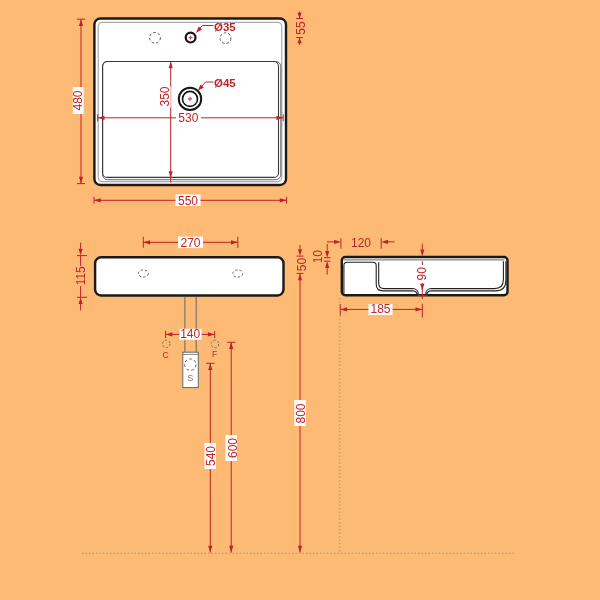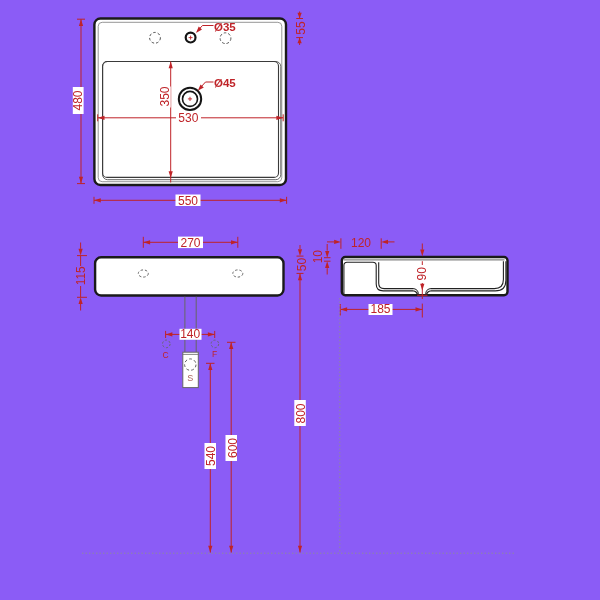--- a/index.html
+++ b/index.html
@@ -1,16 +1,16 @@
 <!DOCTYPE html>
 <html><head>
 <meta charset="utf-8">
 <style>
   html,body{margin:0;padding:0;background:#ffffff;}
-  .wrap{width:600px;height:600px;position:relative;background:#8b5cf6;}
+  .wrap{width:600px;height:600px;position:relative;background:#fdba74;}
   svg{position:absolute;left:0;top:0;}
   text{font-family:"Liberation Sans", sans-serif;fill:#bf2328;}
 </style>
 </head>
 <body>
 <div class="wrap">
 <svg width="600" height="600" viewBox="0 0 600 600">
 <defs></defs>
 
 <g>

